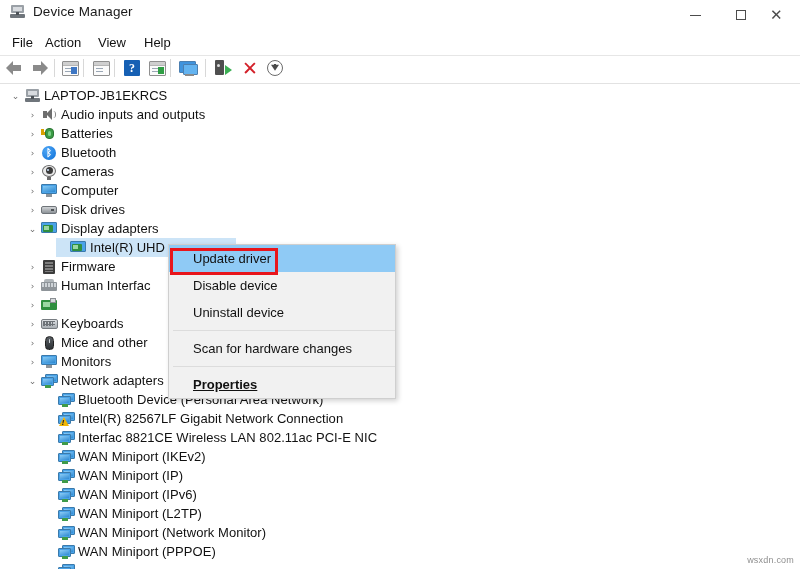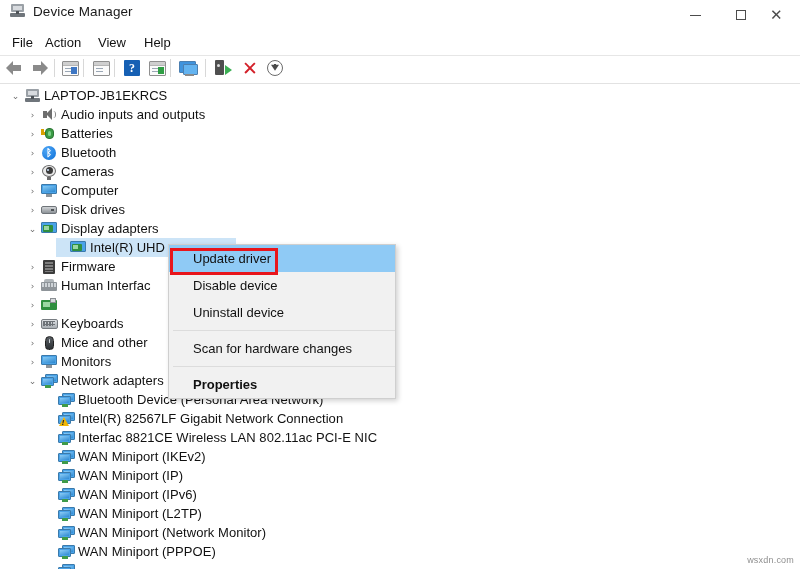--- a/index.html
+++ b/index.html
@@ -6,21 +6,21 @@
   body{
     width:800px;height:569px;overflow:hidden;
     background:#ffffff;
     font-family:"Liberation Sans","DejaVu Sans",sans-serif;
     -webkit-font-smoothing:antialiased;
   }
   #app{position:relative;width:800px;height:569px;background:#fff;}
 
   
   .titlebar{position:absolute;left:0;top:0;width:800px;height:30px;background:#ffffff;}
-  .title-left{position:absolute;left:10px;top:4px;display:flex;gap:8px;}
+  .title-left{position:absolute;left:10px;top:4px;display:flex;align-items:center;gap:8px;}
   .title-text{font-size:13.5px;color:#1a1a1a;letter-spacing:.1px;}
   .win-btns{position:absolute;right:0;top:0;height:30px;display:flex;}
   .win-btn{width:46px;height:30px;display:flex;align-items:center;justify-content:center;color:#5a5a5a;}
   .win-btn.close{width:30px;justify-content:flex-start;padding-left:6px;overflow:hidden;}
   .glyph-min{display:block;width:11px;height:1px;background:#4c4c4c;}
   .glyph-max{display:block;width:10px;height:10px;border:1px solid #4c4c4c;box-sizing:border-box;}
   .glyph-close{font-size:15px;line-height:1;color:#4c4c4c;font-family:"DejaVu Sans",sans-serif;}
 
   
   .menubar{position:absolute;left:0;top:32px;width:800px;height:22px;}
@@ -136,21 +136,21 @@
   .i-net .b{position:absolute;left:0;top:3px;width:13px;height:9px;background:#4aa3e8;border:1px solid #3b7aab;box-sizing:border-box;border-radius:1px;}
   .i-net .b:after{content:"";position:absolute;left:1px;top:1px;right:1px;bottom:1px;background:linear-gradient(160deg,#8ccdf7,#2f8ad3);}
   .i-net .st{position:absolute;left:4px;bottom:0;width:6px;height:3px;background:#3f9b4a;}
   .i-net .warn{position:absolute;left:1px;bottom:0px;width:0;height:0;border-left:5px solid transparent;border-right:5px solid transparent;border-bottom:9px solid #f2b705;}
   .i-net .warn:after{content:"!";position:absolute;left:-2px;top:3px;font-size:7px;line-height:6px;color:#2b2b2b;font-weight:bold;font-family:"DejaVu Sans",sans-serif;}
 
   
   .ctxmenu{position:absolute;left:168px;top:244px;width:228px;background:#f1f1f1;border:1px solid #cfcfcf;box-shadow:2px 2px 5px rgba(0,0,0,.18);box-sizing:border-box;}
   .ctx-item{height:27px;line-height:27px;padding-left:24px;font-size:13px;color:#111;white-space:nowrap;}
   .ctx-item.hi{background:#8fcaf5;}
-  .ctx-item.bold{font-weight:bold;}
+  .ctx-item.bold{font-weight:bold;text-decoration:underline;}
   .ctx-sep{height:1px;margin:4px 0 4px 4px;background:#dcdcdc;}
   .redbox{position:absolute;left:170px;top:248px;width:108px;height:27px;border:3px solid #e8151b;box-sizing:border-box;z-index:5;}
 
   .watermark{position:absolute;right:6px;bottom:4px;font-size:9px;color:#8f8f8f;letter-spacing:.2px;}
 </style>
 </head>
 <body>
 
 <div id="app">
 

